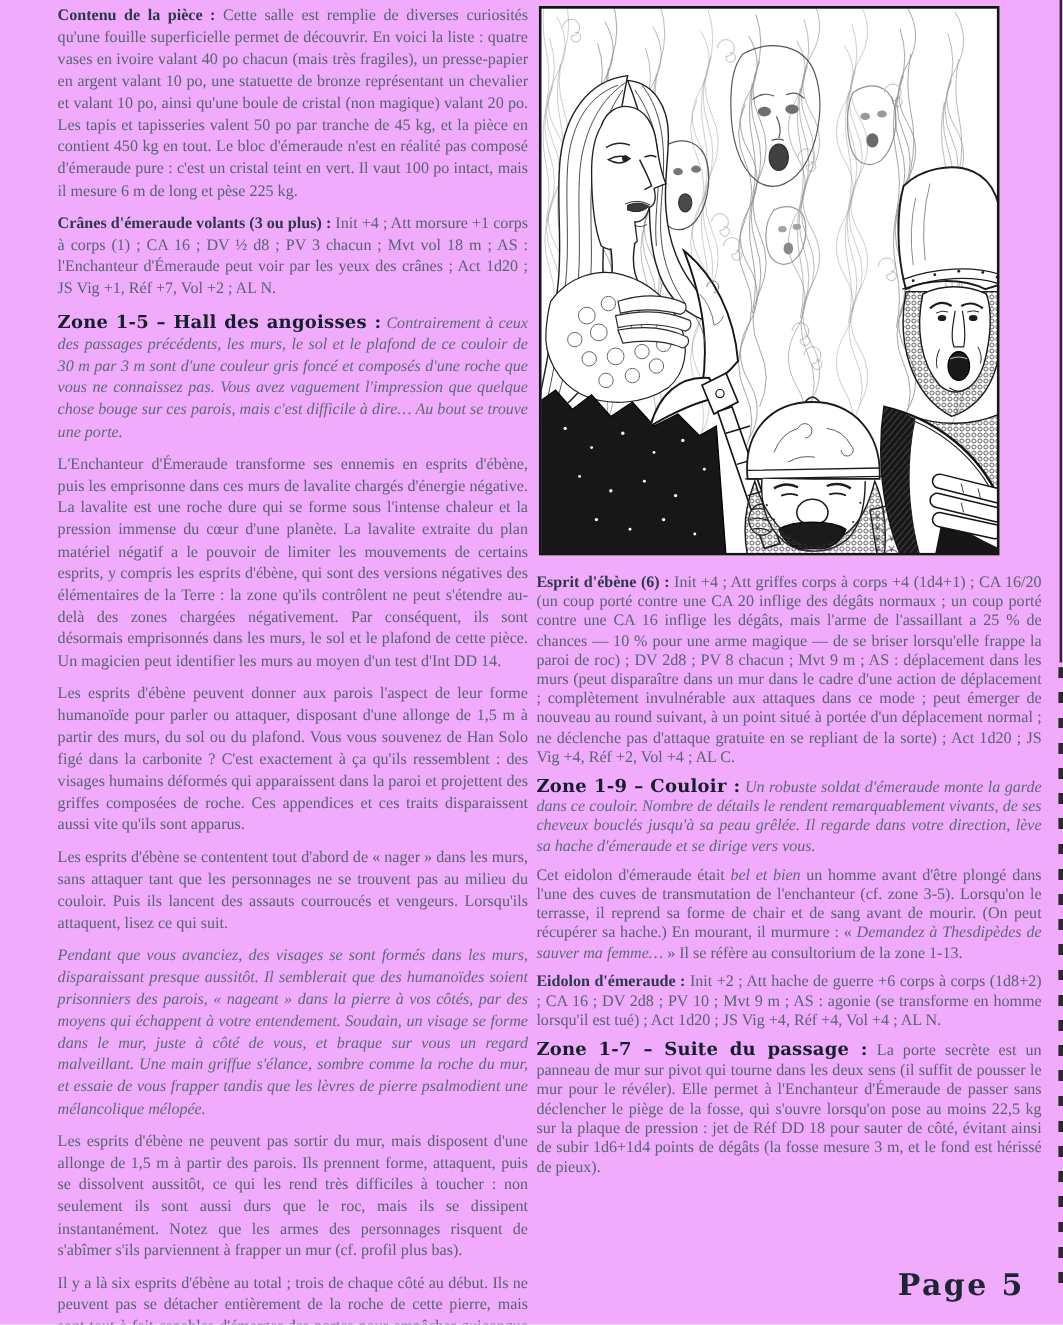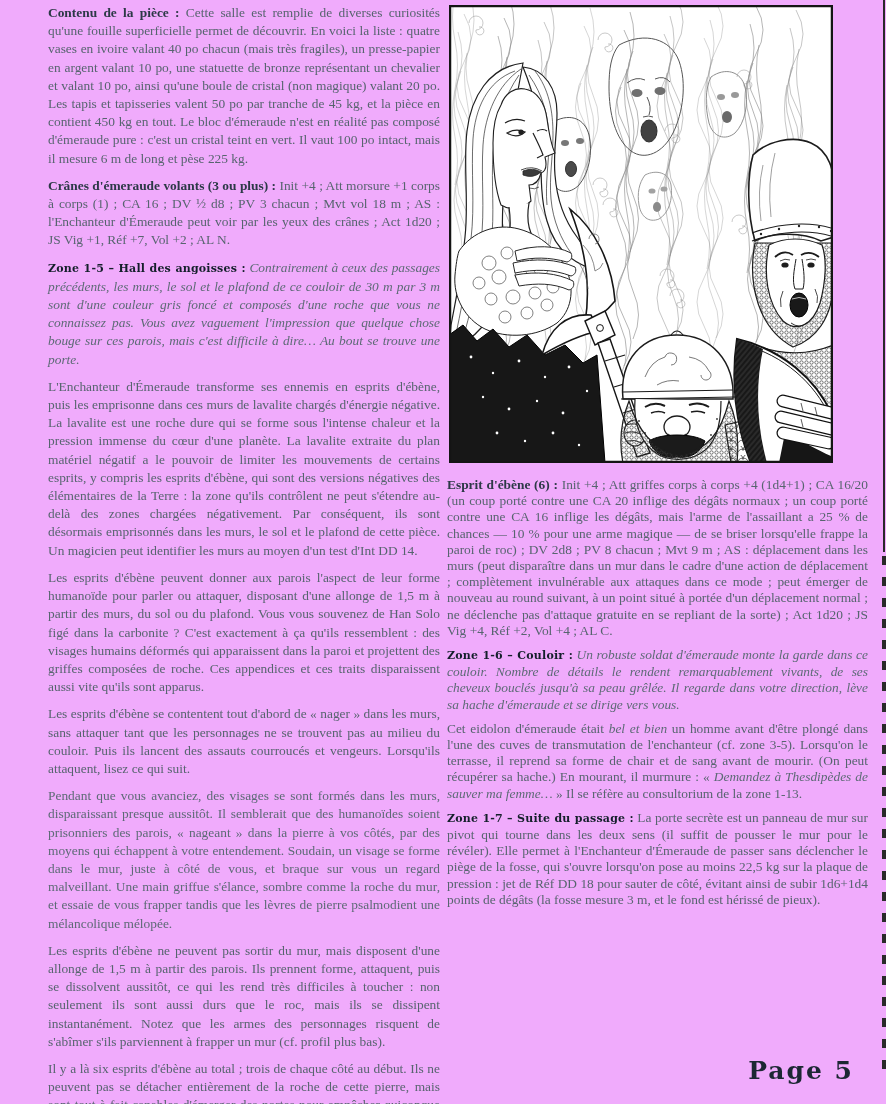--- a/index.html
+++ b/index.html
@@ -4,23 +4,23 @@
 <style>
   html,body{margin:0;padding:0;background:#ffffff;}
   .page{position:relative;width:886px;height:1104px;background:#f0abfc;overflow:hidden;
         font-family:"Liberation Serif",serif;}
   .col{position:absolute;}
   .col-left{left:48px;top:4px;width:392px;}
   .col-right{left:447px;top:477px;width:421px;}
   p.body{margin:0 0 9px 0;text-align:justify;color:#57646f;font-size:13.4px;line-height:18.2px;}
   .col-right p.body{line-height:16.2px;margin-bottom:8px;}
   .lead{font-weight:bold;color:#2c3947;}
-  .zone{font-family:"DejaVu Serif",serif;font-weight:bold;color:#141f2b;font-size:11px;letter-spacing:.2px;}
+  .zone{font-family:"DejaVu Serif",serif;font-weight:bold;color:#141f2b;font-size:15px;letter-spacing:.2px;}
   .it{font-style:italic;color:#5d6a76;margin-top:36px;}
-  p.read{color:#5d6a76;}
+  p.read{font-style:italic;color:#5d6a76;}
   .figure{position:absolute;left:449px;top:5px;width:384px;height:458px;background:#fff;}
   .footer{position:absolute;right:32px;top:1056px;font-family:"DejaVu Serif",serif;font-weight:bold;
           font-size:25px;color:#1c2733;letter-spacing:2px;}
   .edge-line{position:absolute;left:883px;top:0;width:2px;height:552px;background:#2a2a2a;}
   .edge-marks{position:absolute;left:882px;top:556px;width:4px;height:520px;
       background:repeating-linear-gradient(180deg,#2a2a2a 0 9px,transparent 9px 21px);}
 </style>
 </head>
 <body>
 
@@ -290,22 +290,23 @@
               <path d="M352,398 l2,8 M352,414 l2,8 M366,402 l2,8"></path>
             </g>
         </g>
       </g>
       <rect x="1" y="1" width="382" height="456" fill="none" stroke="#141414" stroke-width="2.5"></rect>
     </svg>
   </div>
 
   <div class="col col-right">
     <p class="body"><b class="lead">Esprit d'ébène (6) :</b><span> Init +4 ; Att griffes corps à corps +4 (1d4+1) ; CA 16/20 (un coup porté contre une CA 20 inflige des dégâts normaux ; un coup porté contre une CA 16 inflige les dégâts, mais l'arme de l'assaillant a 25 % de chances — 10 % pour une arme magique — de se briser lorsqu'elle frappe la paroi de roc) ; DV 2d8 ; PV 8 chacun ; Mvt 9 m ; AS : déplacement dans les murs (peut disparaître dans un mur dans le cadre d'une action de déplacement ; complètement invulnérable aux attaques dans ce mode ; peut émerger de nouveau au round suivant, à un point situé à portée d'un déplacement normal ; ne déclenche pas d'attaque gratuite en se repliant de la sorte) ; Act 1d20 ; JS Vig +4, Réf +2, Vol +4 ; AL C.</span></p>
-    <p class="body"><b class="zone">Zone 1-6 – Couloir :</b><i class="it"> Un robuste soldat d'émeraude monte la garde dans ce couloir. Nombre de détails le rendent remarquablement vivants, de ses cheveux bouclés jusqu'à sa peau grêlée. Il regarde dans votre direction, lève sa hache d'émeraude et se dirige vers vous.</i></p>
+    <p class="body"><b class="zone">Zone 1-9 – Couloir :</b><i class="it"> Un robuste soldat d'émeraude monte la garde dans ce couloir. Nombre de détails le rendent remarquablement vivants, de ses cheveux bouclés jusqu'à sa peau grêlée. Il regarde dans votre direction, lève sa hache d'émeraude et se dirige vers vous.</i></p>
     <p class="body"><span>Cet eidolon d'émeraude était </span><i class="it">bel et bien</i><span> un homme avant d'être plongé dans l'une des cuves de transmutation de l'enchanteur (cf. zone 3-5). Lorsqu'on le terrasse, il reprend sa forme de chair et de sang avant de mourir. (On peut récupérer sa hache.) En mourant, il murmure : « </span><i class="it">Demandez à Thesdipèdes de sauver ma femme…</i><span> » Il se réfère au consultorium de la zone 1-13.</span></p>
+    <p class="body"><b class="lead">Eidolon d'émeraude :</b><span> Init +2 ; Att hache de guerre +6 corps à corps (1d8+2) ; CA 16 ; DV 2d8 ; PV 10 ; Mvt 9 m ; AS : agonie (se transforme en homme lorsqu'il est tué) ; Act 1d20 ; JS Vig +4, Réf +4, Vol +4 ; AL N.</span></p>
     <p class="body"><b class="zone">Zone 1-7 – Suite du passage :</b><span> La porte secrète est un panneau de mur sur pivot qui tourne dans les deux sens (il suffit de pousser le mur pour le révéler). Elle permet à l'Enchanteur d'Émeraude de passer sans déclencher le piège de la fosse, qui s'ouvre lorsqu'on pose au moins 22,5 kg sur la plaque de pression : jet de Réf DD 18 pour sauter de côté, évitant ainsi de subir 1d6+1d4 points de dégâts (la fosse mesure 3 m, et le fond est hérissé de pieux).</span></p>
   </div>
 
   <div class="footer">Page 5</div>
 
   <div class="edge-line"></div>
   <div class="edge-marks"></div>
 </div>
 
 </body></html>

